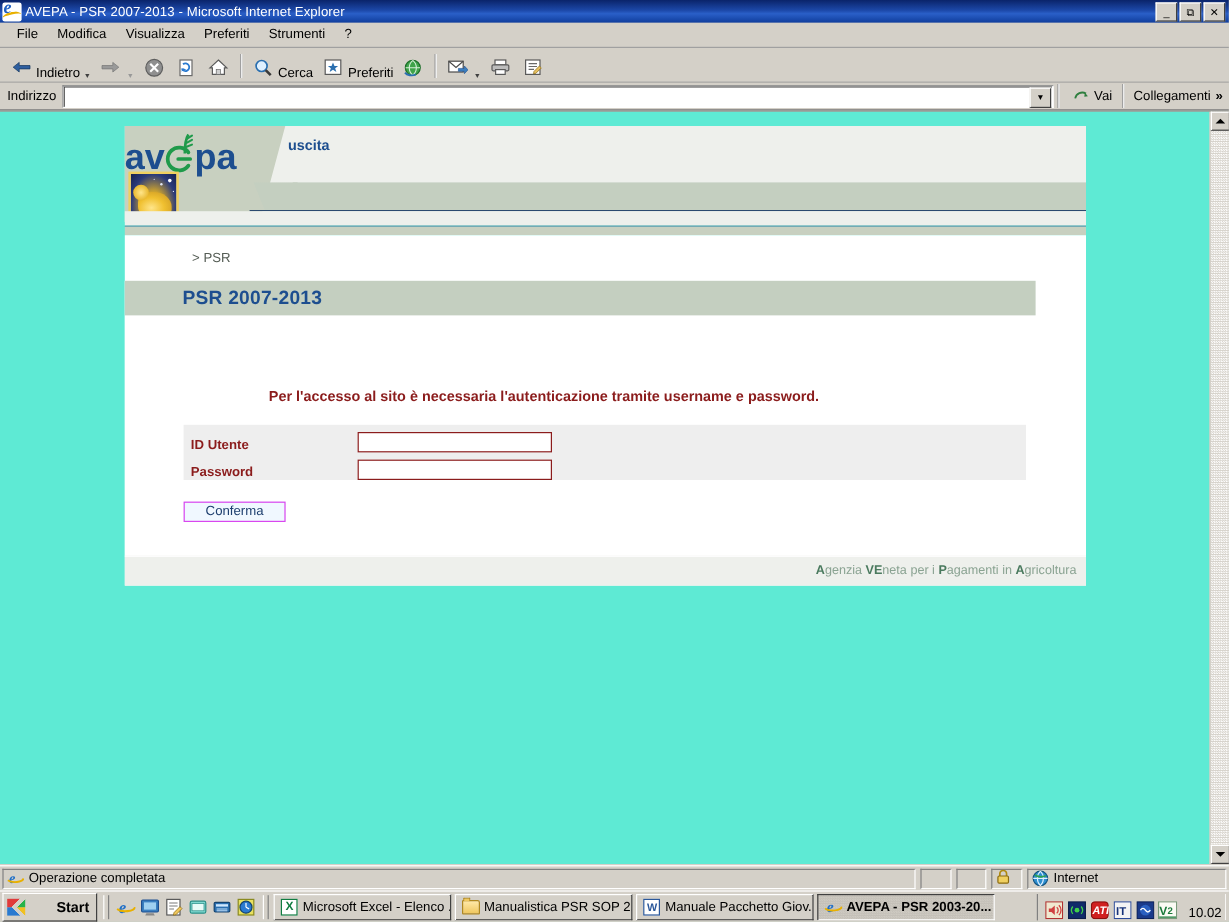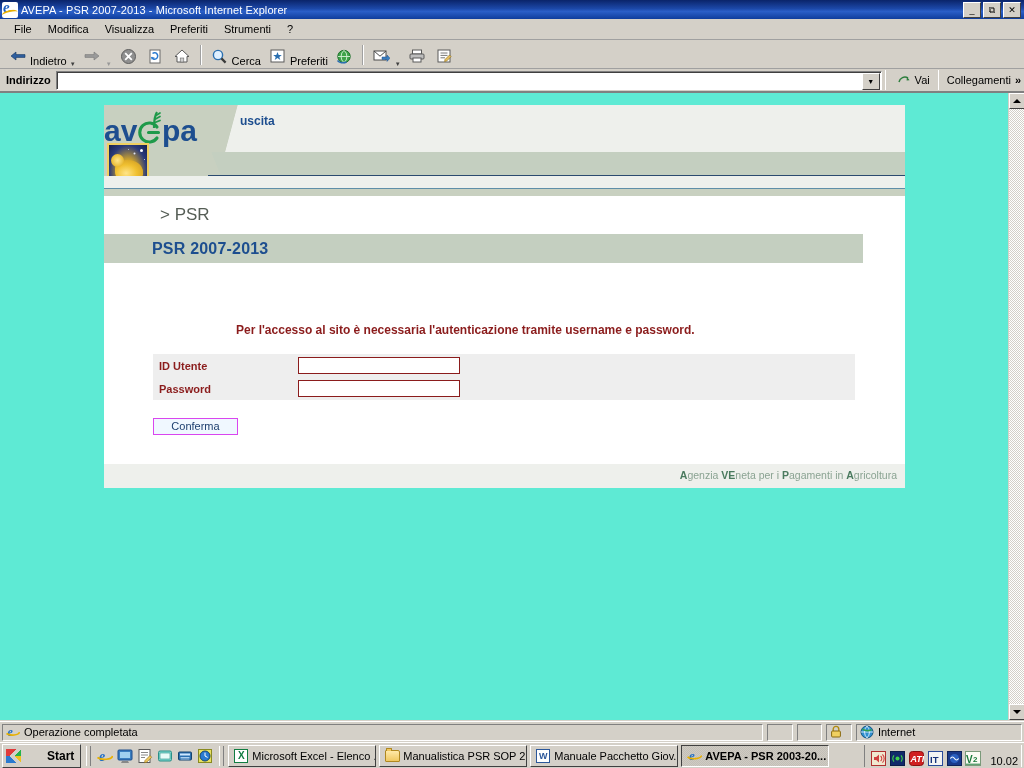--- a/index.html
+++ b/index.html
@@ -165,21 +165,20 @@
     background: #d4d0c8;
     border-bottom: 1px solid #808080;
     display: flex;
     align-items: center;
     box-sizing: border-box;
   }
   .addr-label {
     padding: 0 5px 0 6px;
     font-size: 11px;
     color: #000;
-    font-weight: bold;
   }
   .addr-input-wrap {
     position: relative;
     width: 832px; height: 19px;
     background: #fff;
     border: 1px solid;
     border-color: #808080 #ffffff #ffffff #808080;
     box-shadow: inset 1px 1px 0 #404040;
     display: flex;
     align-items: center;
@@ -399,21 +398,21 @@
     left: 0; top: 91px;
     width: 801px;
     background: #ffffff;
   }
   .breadcrumb {
     height: 38px;
     display: flex;
     align-items: center;
     padding-left: 56px;
     box-sizing: border-box;
-    font-size: 17px;
+    font-size: 11px;
     color: #555d55;
   }
   .breadcrumb a {
     color: #555d55;
     text-decoration: none;
     cursor: pointer;
   }
   .title-band {
     position: relative;
     height: 29px;
@@ -435,35 +434,35 @@
     color: #1d4e8f;
     letter-spacing: 0.2px;
   }
   .card-body {
     position: relative;
     height: 200px;
     background: #ffffff;
   }
   .intro {
     position: absolute;
-    left: 132px; top: 60px;
+    left: 120px; top: 60px;
     font-size: 12px;
     font-weight: bold;
     color: #8b1c1c;
     white-space: nowrap;
   }
   .form-grid {
     position: absolute;
     left: 49px; top: 91px;
     width: 702px;
     background: #eeeeee;
   }
   .frow {
     display: flex;
-    align-items: center;
+    align-items: flex-end;
     height: 23px;
   }
   .fcell-label {
     width: 145px;
     padding-left: 6px;
     box-sizing: border-box;
     font-size: 11px;
     font-weight: bold;
     color: #8b1c1c;
   }

